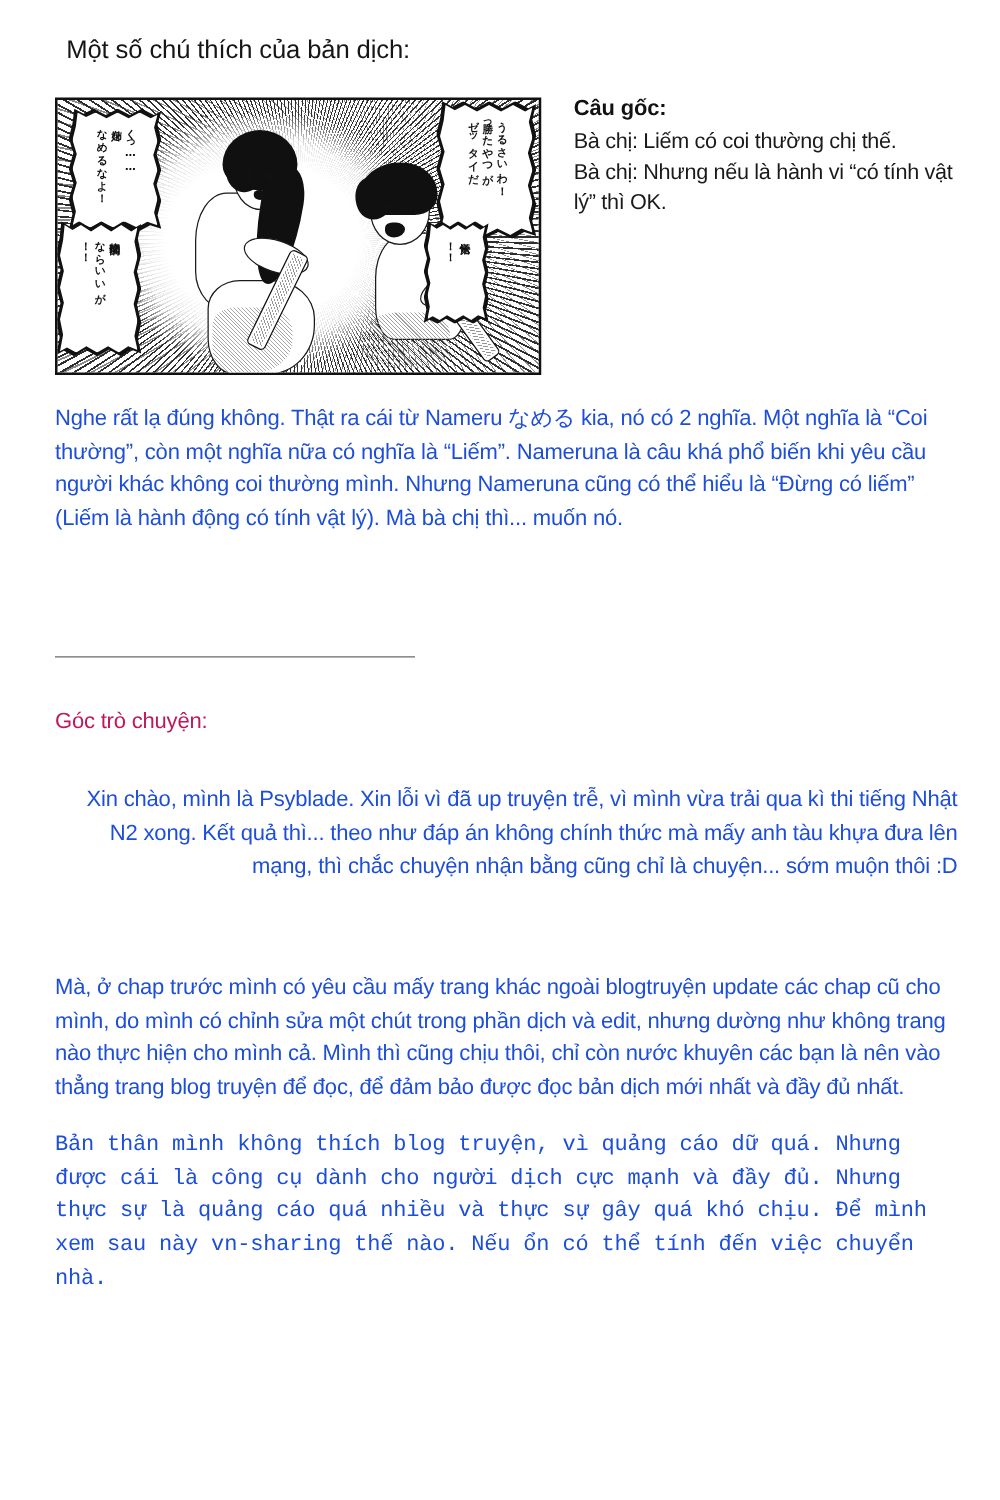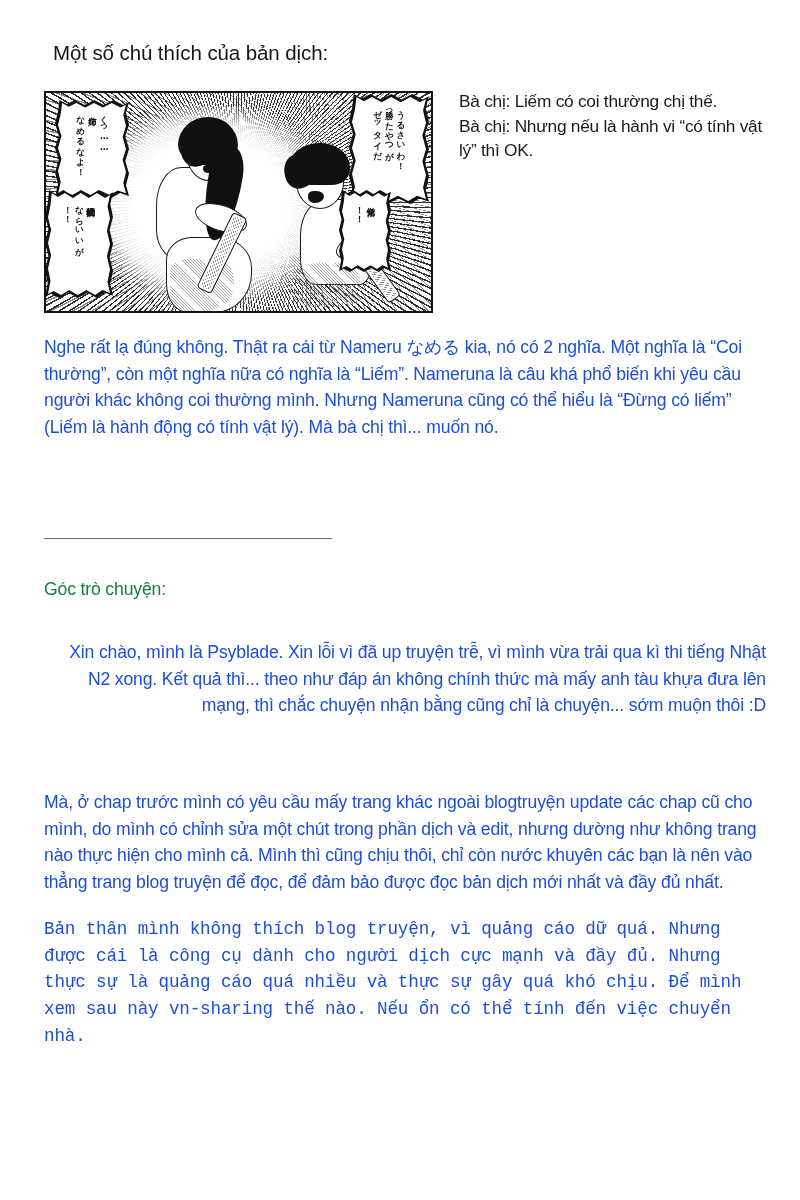--- a/index.html
+++ b/index.html
@@ -12,21 +12,20 @@
     position: relative;
     font-family: "Liberation Sans", sans-serif;
     color: #1a1a1a;
     overflow: hidden;
   }
 
   .page {
     position: absolute;
     inset: 0;
     background: #ffffff;
-    margin-top: 13px;
   }
 
   
   .tl-heading {
     position: absolute;
     left: 53px; top: 28px;
     font-size: 20.5px;
     letter-spacing: -0.1px;
     color: #151515;
     white-space: nowrap;
@@ -181,21 +180,21 @@
     position: absolute;
     left: 44px; top: 525px;
     width: 288px; height: 0;
     border-top: 1.4px solid #6a6a6a;
   }
 
   .section-label {
     position: absolute;
     left: 44px; top: 566px;
     font-size: 17.6px;
-    color: #15803d;
+    color: #be185d;
     letter-spacing: -0.15px;
   }
 
   #para-greeting { top: 626px; text-align: right; }
   #para-request  { top: 776px; }
   #para-blog     { top: 903px; font-family: Liberation Mono, monospace; }
 
   .jp { font-family: "DejaVu Sans", sans-serif; }
 </style>
 </head>
@@ -285,20 +284,21 @@
         <div class="balloon-fg">
           <span class="balloon-text">覚悟
 ！！</span>
         </div>
       </div>
 
     </div>
   </div>
 
   <div class="orig-block">
+    <div class="orig-title">Câu gốc:</div>
     <div class="orig-line">Bà chị: Liếm có coi thường chị thế.</div>
     <div class="orig-line">Bà chị: Nhưng nếu là hành vi “có tính vật lý” thì OK.</div>
   </div>
 
   <div class="body-para" id="para-explain">Nghe rất lạ đúng không. Thật ra cái từ Nameru なめる kia, nó có 2 nghĩa. Một nghĩa là “Coi thường”, còn một nghĩa nữa có nghĩa là “Liếm”. Nameruna là câu khá phổ biến khi yêu cầu người khác không coi thường mình. Nhưng Nameruna cũng có thể hiểu là “Đừng có liếm” (Liếm là hành động có tính vật lý). Mà bà chị thì... muốn nó.</div>
 
   <div class="divider"></div>
 
   <div class="section-label">Góc trò chuyện:</div>
 

